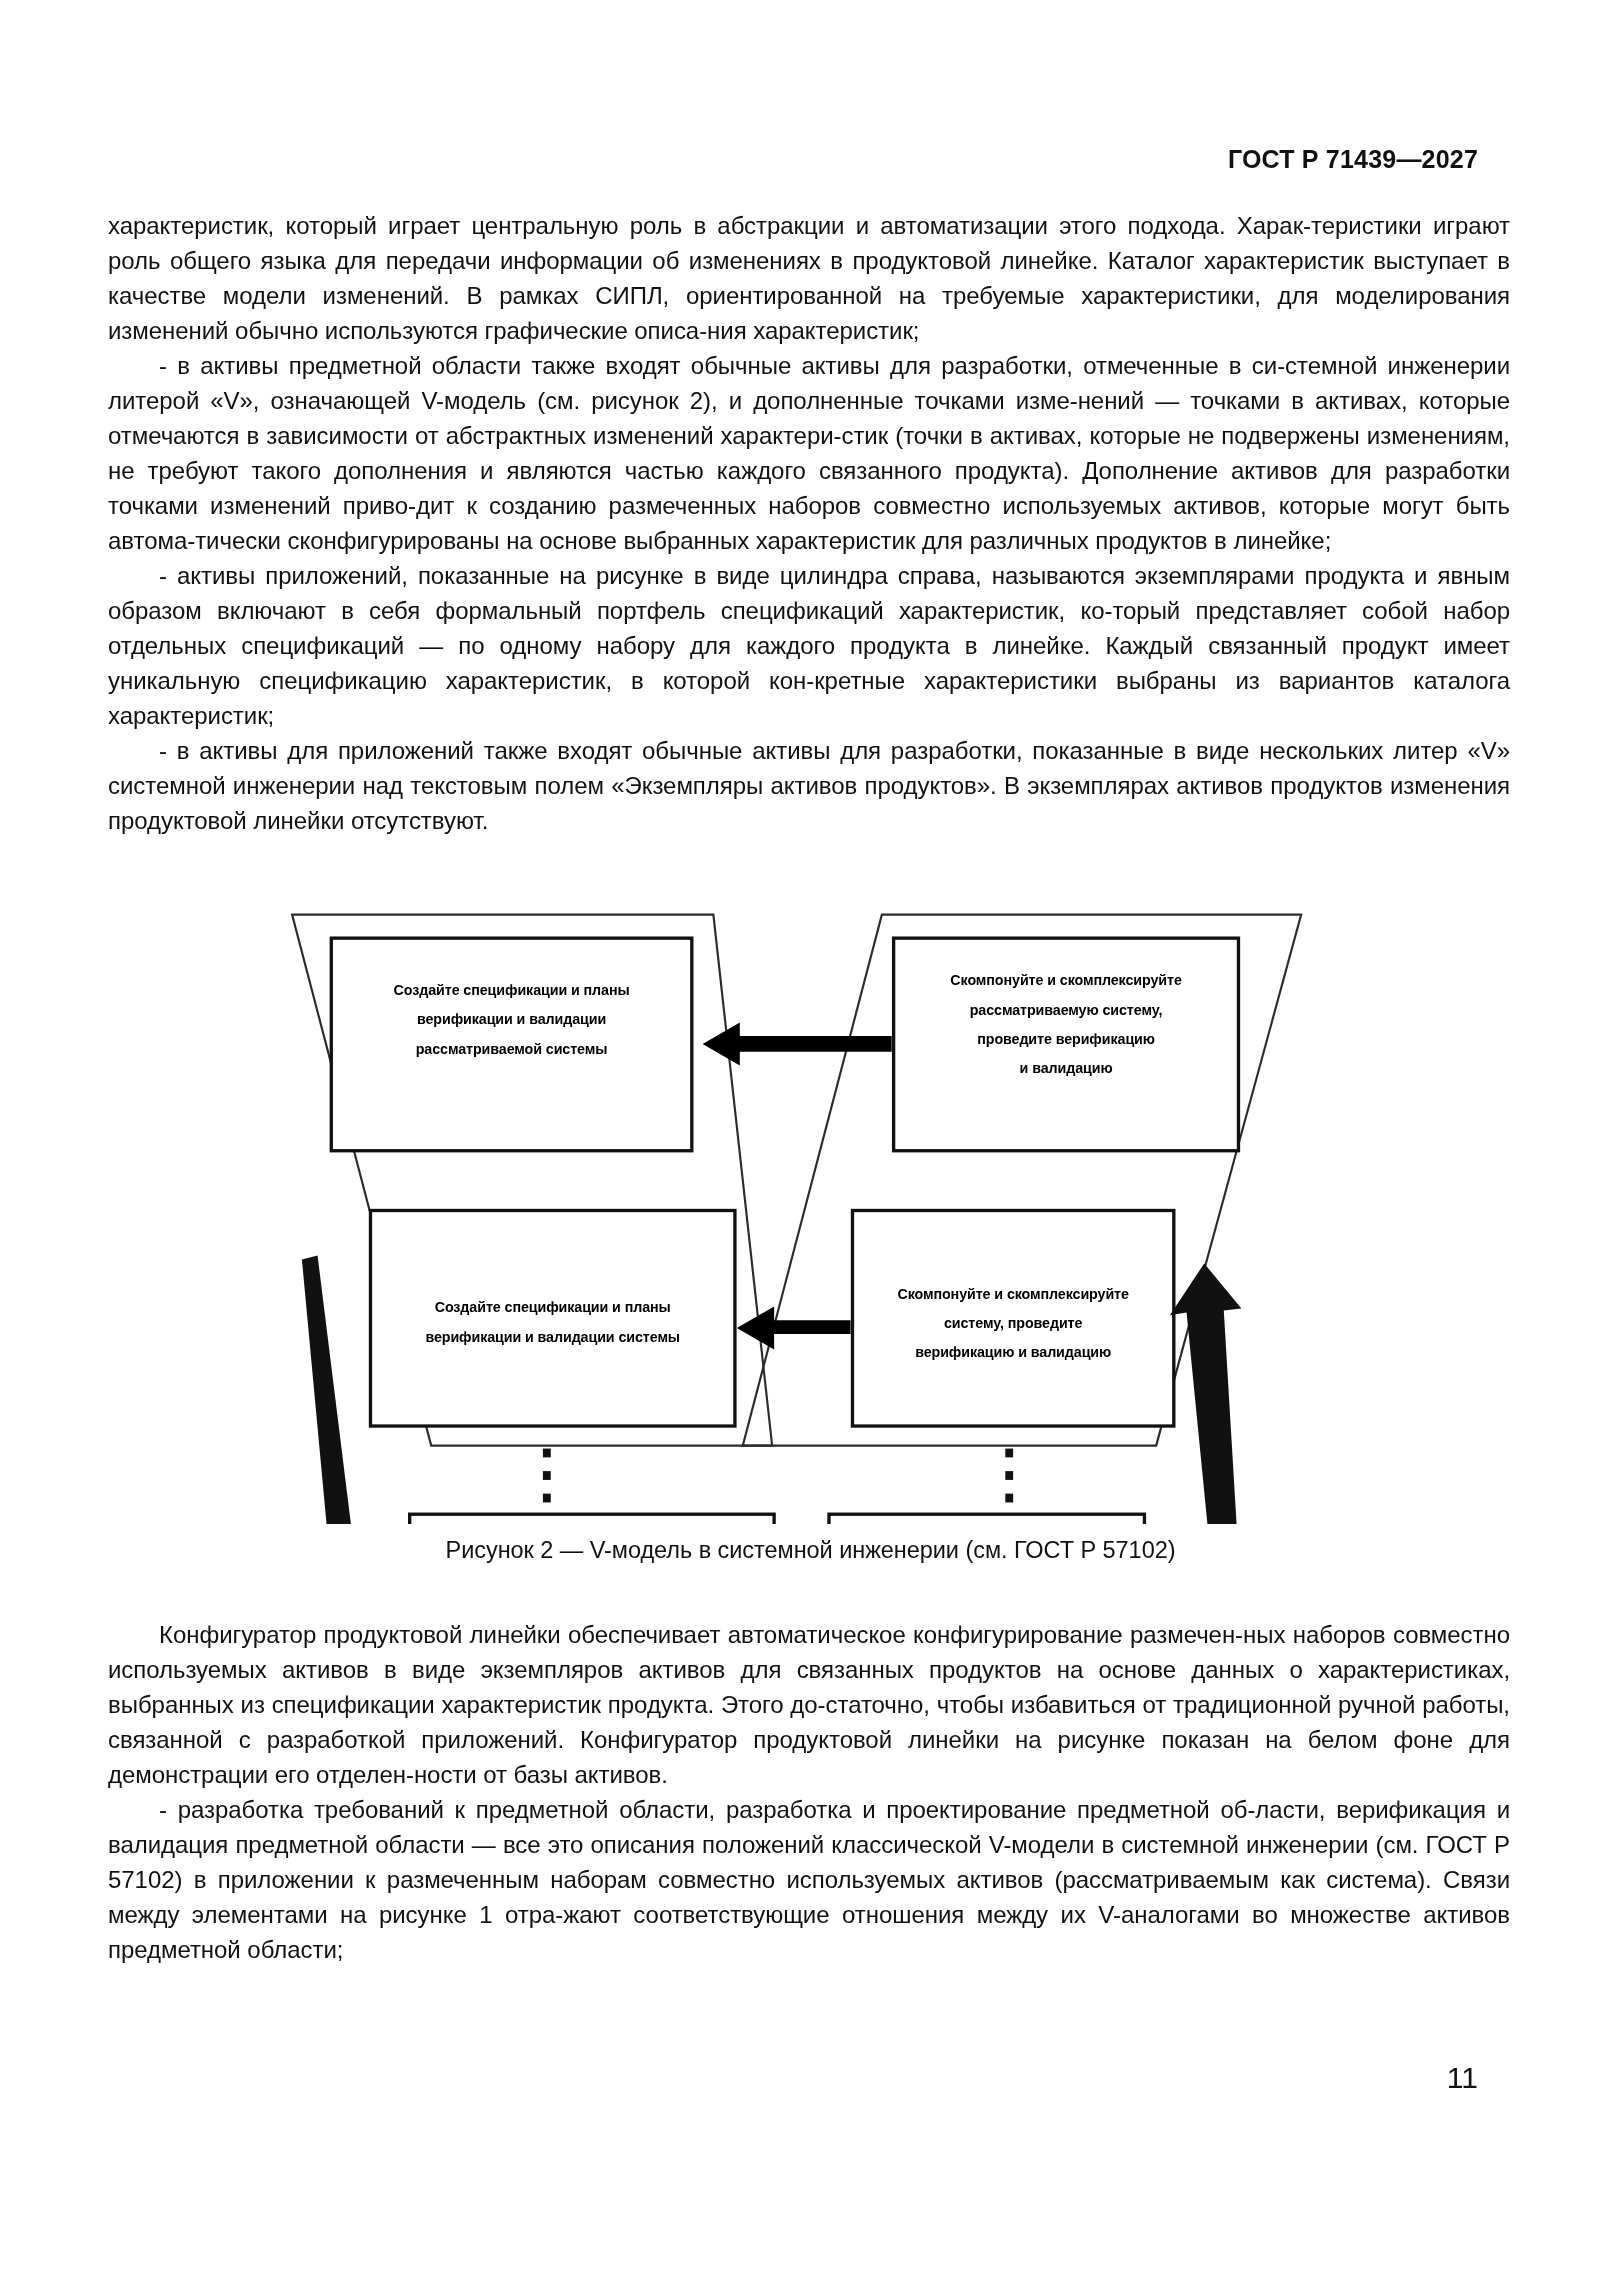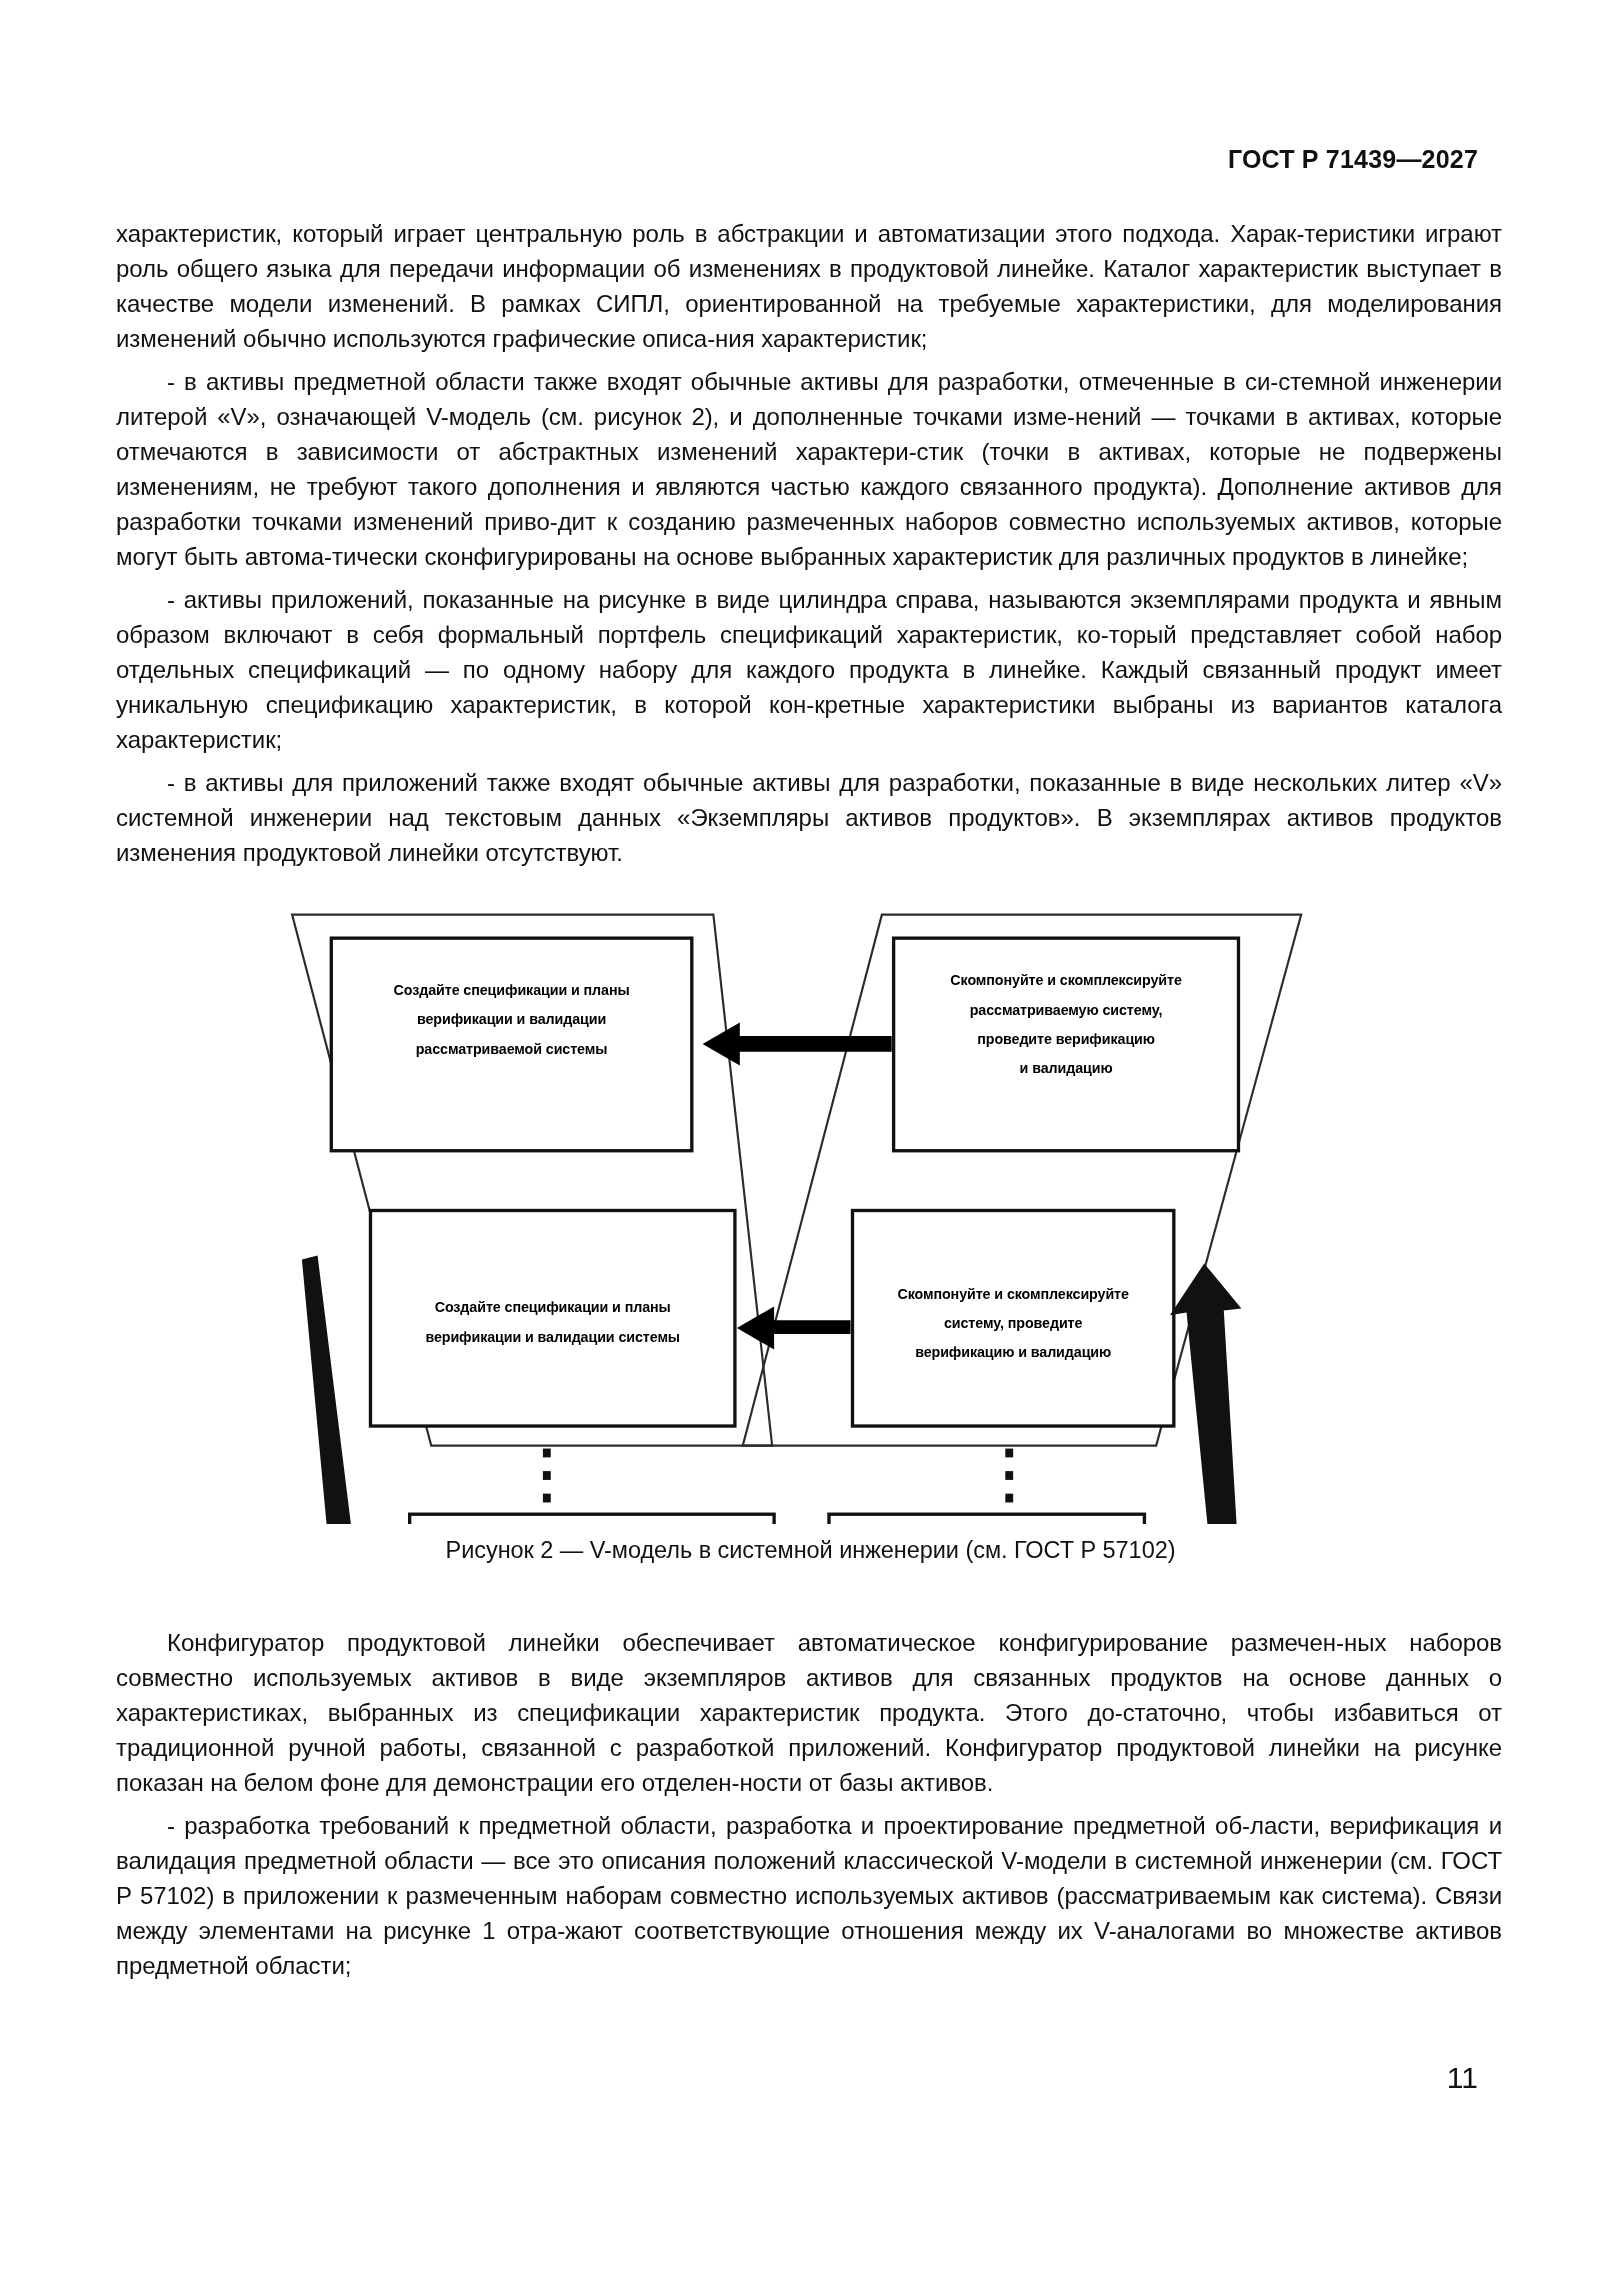--- a/index.html
+++ b/index.html
@@ -30,21 +30,21 @@
     letter-spacing: 0.2px;
     white-space: nowrap;
   }
   .content {
     position: absolute;
     left: 108px;
     top: 208px;
     width: 1402px;
   }
   p.body {
-    margin: 8px;
+    margin: 0;
     font-size: 24px;
     line-height: 35px;
     text-align: justify;
     text-justify: inter-word;
     hyphens: manual;
     letter-spacing: -0.05px;
   }
   p.body.indent { text-indent: 51px; }
   p.body.noindent { text-indent: 0; }
 
@@ -91,21 +91,21 @@
 <body>
 
 <div class="page">
 
   <div class="header">ГОСТ Р 71439—2027</div>
 
   <div class="content">
     <p class="body noindent">характеристик, который играет центральную роль в абстракции и автоматизации этого подхода. Харак-теристики играют роль общего языка для передачи информации об изменениях в продуктовой линейке. Каталог характеристик выступает в качестве модели изменений. В рамках СИПЛ, ориентированной на требуемые характеристики, для моделирования изменений обычно используются графические описа-ния характеристик;</p>
     <p class="body indent">- в активы предметной области также входят обычные активы для разработки, отмеченные в си-стемной инженерии литерой «V», означающей V-модель (см. рисунок 2), и дополненные точками изме-нений — точками в активах, которые отмечаются в зависимости от абстрактных изменений характери-стик (точки в активах, которые не подвержены изменениям, не требуют такого дополнения и являются частью каждого связанного продукта). Дополнение активов для разработки точками изменений приво-дит к созданию размеченных наборов совместно используемых активов, которые могут быть автома-тически сконфигурированы на основе выбранных характеристик для различных продуктов в линейке;</p>
     <p class="body indent">- активы приложений, показанные на рисунке в виде цилиндра справа, называются экземплярами продукта и явным образом включают в себя формальный портфель спецификаций характеристик, ко-торый представляет собой набор отдельных спецификаций — по одному набору для каждого продукта в линейке. Каждый связанный продукт имеет уникальную спецификацию характеристик, в которой кон-кретные характеристики выбраны из вариантов каталога характеристик;</p>
-    <p class="body indent">- в активы для приложений также входят обычные активы для разработки, показанные в виде нескольких литер «V» системной инженерии над текстовым данных «Экземпляры активов продуктов». В экземплярах активов продуктов изменения продуктовой линейки отсутствуют.</p>
+    <p class="body indent">- в активы для приложений также входят обычные активы для разработки, показанные в виде нескольких литер «V» системной инженерии над текстовым полем «Экземпляры активов продуктов». В экземплярах активов продуктов изменения продуктовой линейки отсутствуют.</p>
   </div>
 
   <div class="figure">
     <svg width="1059" height="627" viewBox="0 0 1080 640" xmlns="http://www.w3.org/2000/svg">
 
       <polygon points="18,18 448,18 508,560 160,560" fill="#ffffff" stroke="#2b2b2b" stroke-width="2.2"></polygon>
 
       <polygon points="620,18 1048,18 900,560 478,560" fill="none" stroke="#2b2b2b" stroke-width="2.2"></polygon>
 
       <g>

